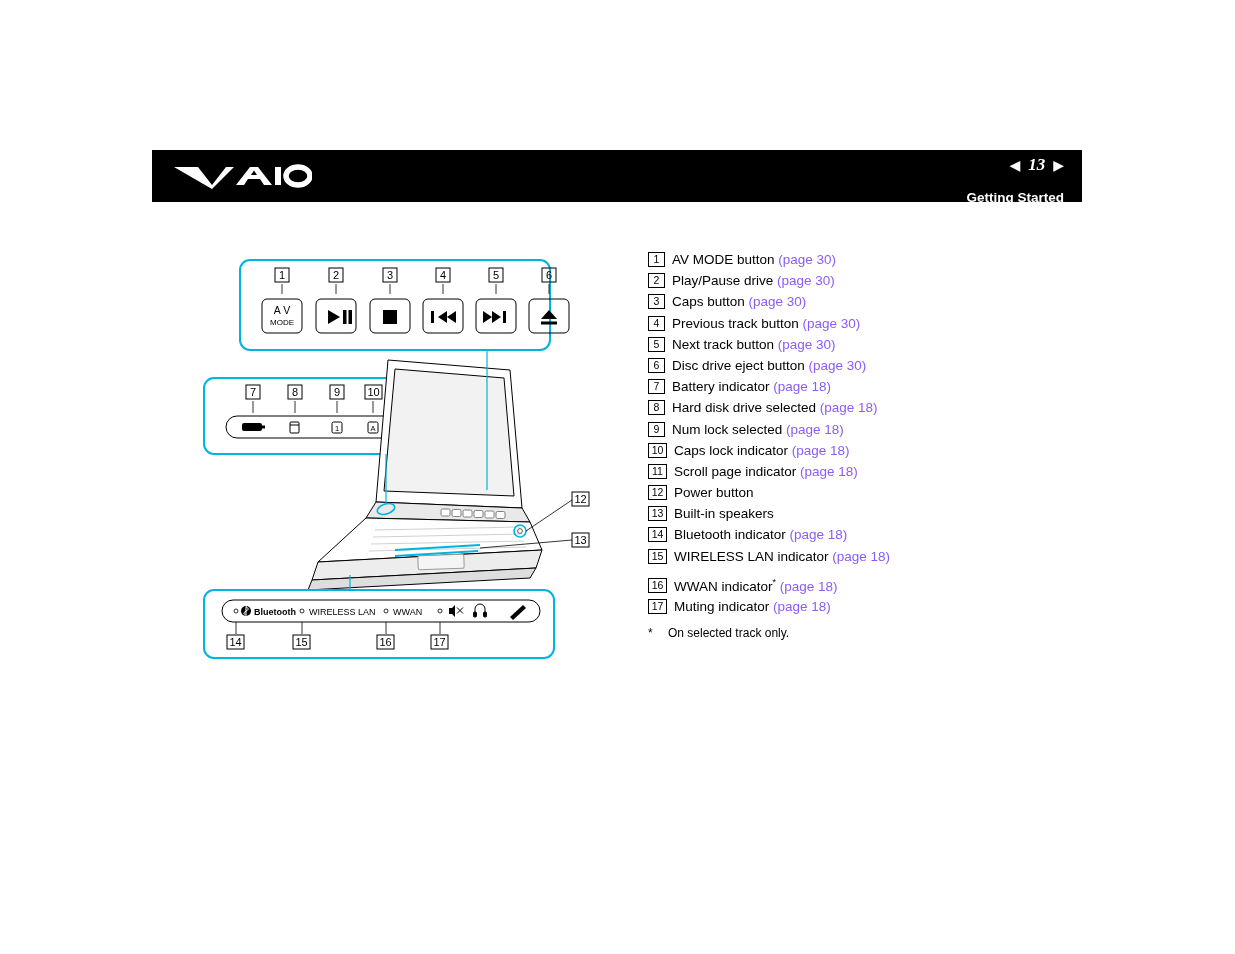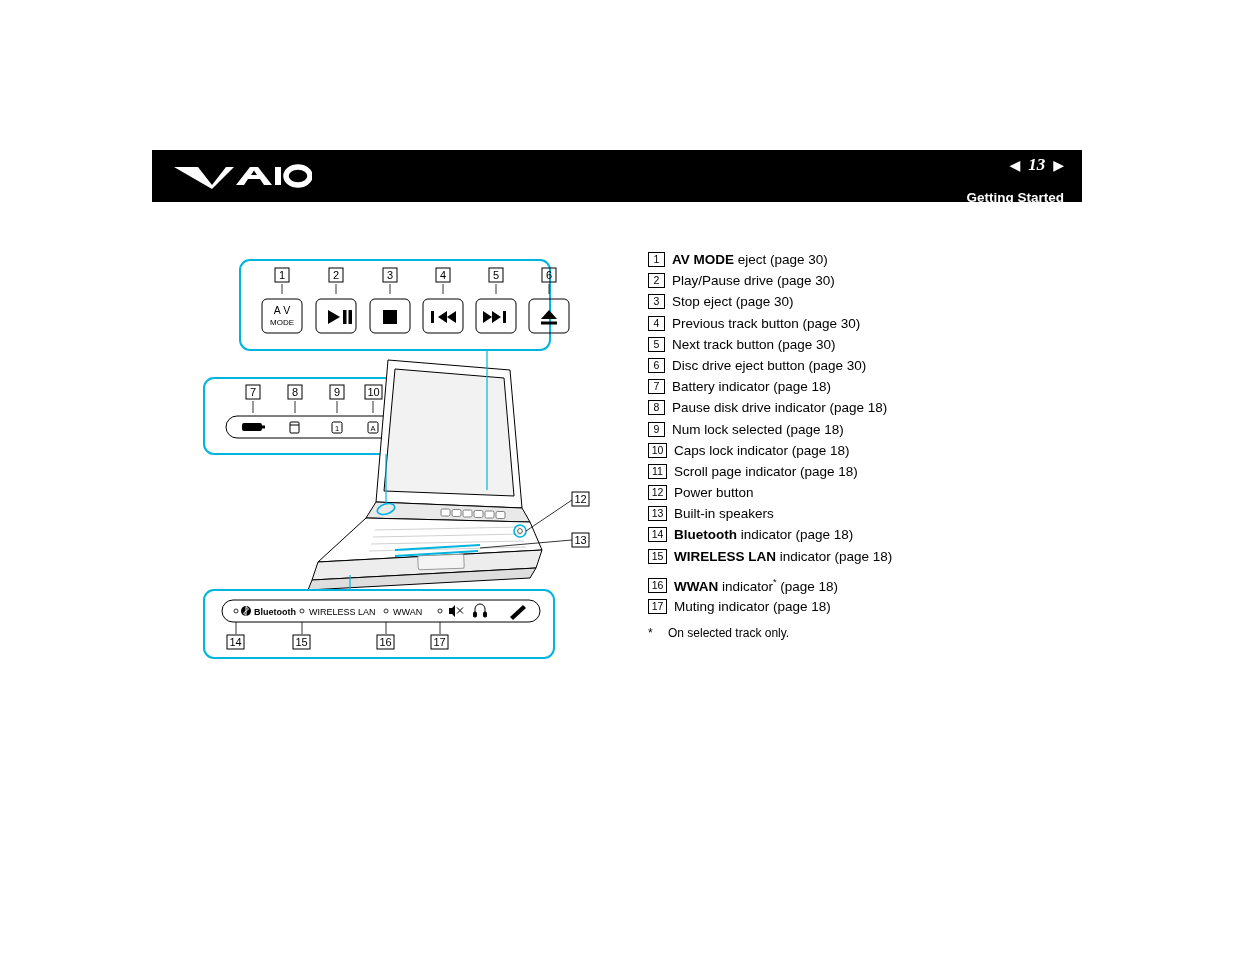--- a/index.html
+++ b/index.html
@@ -87,22 +87,22 @@
     line-height: 13px;
     margin-right: 7px;
     padding: 0 1px;
     box-sizing: content-box;
     position: relative;
     top: -1px;
     font-family: "Liberation Sans", sans-serif;
   }
   .num-box.wide { min-width: 15px; }
   .legend-text { color: #000; }
-  .legend-text b { font-weight: bold; }
-  .page-ref { color: #000000; }
+  .legend-text b { font-weight: normal; }
+  .page-ref { color: #8b5cf6; }
   .sup-star {
     font-size: 9px;
     vertical-align: super;
   }
   .footnote {
     display: flex;
     margin-top: 11px;
     font-size: 12px;
   }
   .footnote-star {
@@ -369,31 +369,31 @@
       <text x="249.5" y="396">17</text>
     </g>
   </g>
 </svg>
 </div>
 
 <div class="legend">
 
   <div class="legend-row">
     <span class="num-box">1</span>
-    <span class="legend-text"><b>AV MODE</b><span> eject </span><span class="page-ref">(page 30)</span></span>
+    <span class="legend-text"><b>AV MODE</b><span> button </span><span class="page-ref">(page 30)</span></span>
   </div>
 
   <div class="legend-row">
     <span class="num-box">2</span>
     <span class="legend-text"><span>Play/Pause drive </span><span class="page-ref">(page 30)</span></span>
   </div>
 
   <div class="legend-row">
     <span class="num-box">3</span>
-    <span class="legend-text"><span>Stop eject </span><span class="page-ref">(page 30)</span></span>
+    <span class="legend-text"><span>Caps button </span><span class="page-ref">(page 30)</span></span>
   </div>
 
   <div class="legend-row">
     <span class="num-box">4</span>
     <span class="legend-text"><span>Previous track button </span><span class="page-ref">(page 30)</span></span>
   </div>
 
   <div class="legend-row">
     <span class="num-box">5</span>
     <span class="legend-text"><span>Next track button </span><span class="page-ref">(page 30)</span></span>
@@ -404,21 +404,21 @@
     <span class="legend-text"><span>Disc drive eject button </span><span class="page-ref">(page 30)</span></span>
   </div>
 
   <div class="legend-row">
     <span class="num-box">7</span>
     <span class="legend-text"><span>Battery indicator </span><span class="page-ref">(page 18)</span></span>
   </div>
 
   <div class="legend-row">
     <span class="num-box">8</span>
-    <span class="legend-text"><span>Pause disk drive indicator </span><span class="page-ref">(page 18)</span></span>
+    <span class="legend-text"><span>Hard disk drive selected </span><span class="page-ref">(page 18)</span></span>
   </div>
 
   <div class="legend-row">
     <span class="num-box">9</span>
     <span class="legend-text"><span>Num lock selected </span><span class="page-ref">(page 18)</span></span>
   </div>
 
   <div class="legend-row">
     <span class="num-box wide">10</span>
     <span class="legend-text"><span>Caps lock indicator </span><span class="page-ref">(page 18)</span></span>

